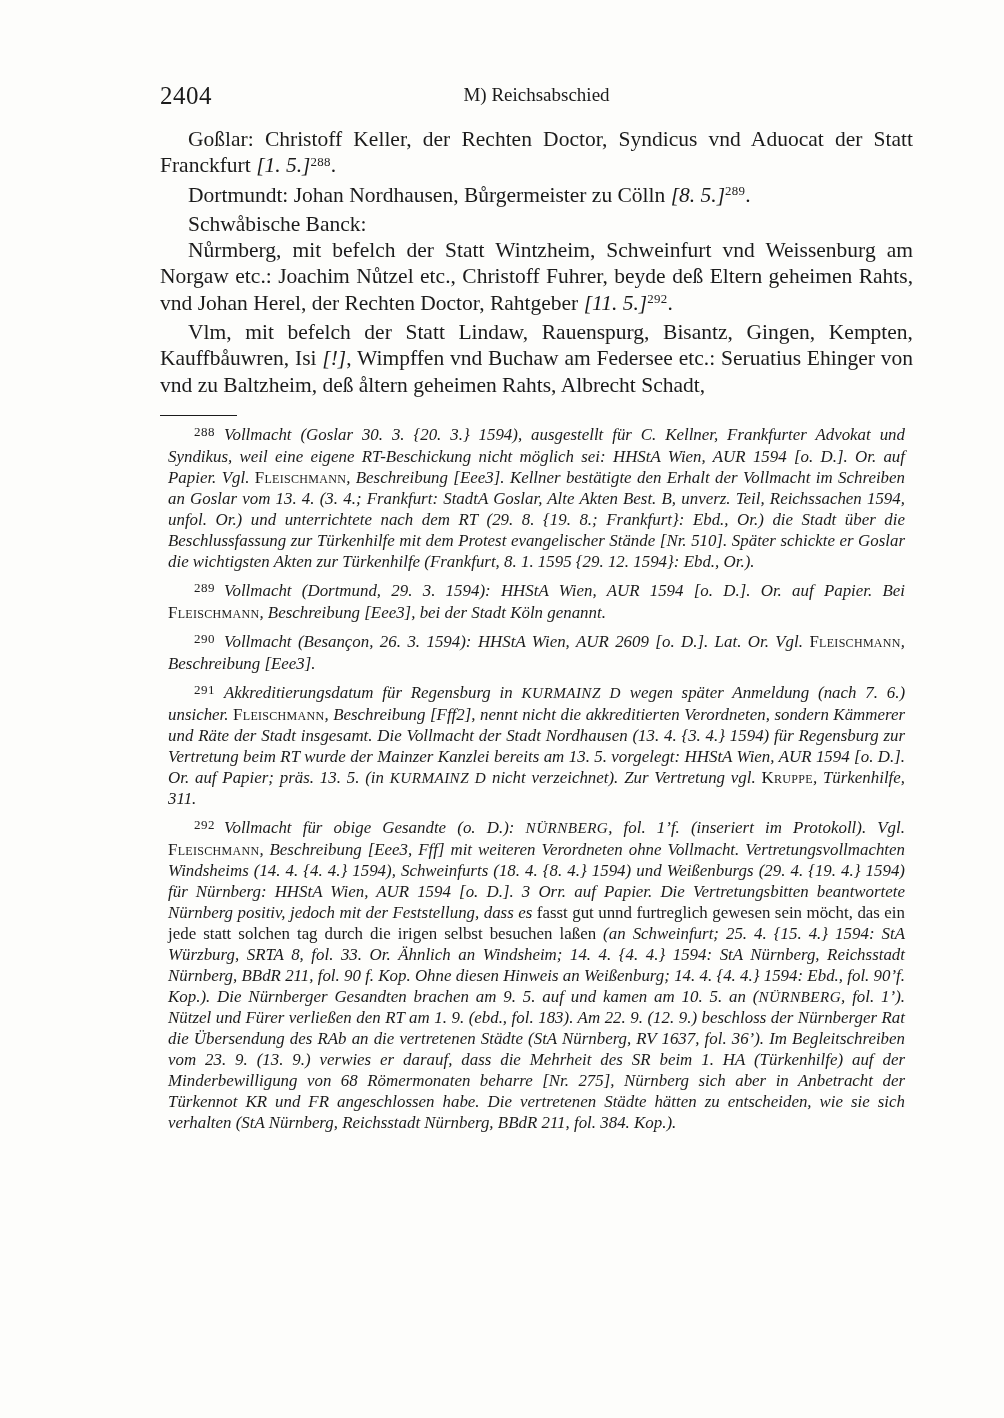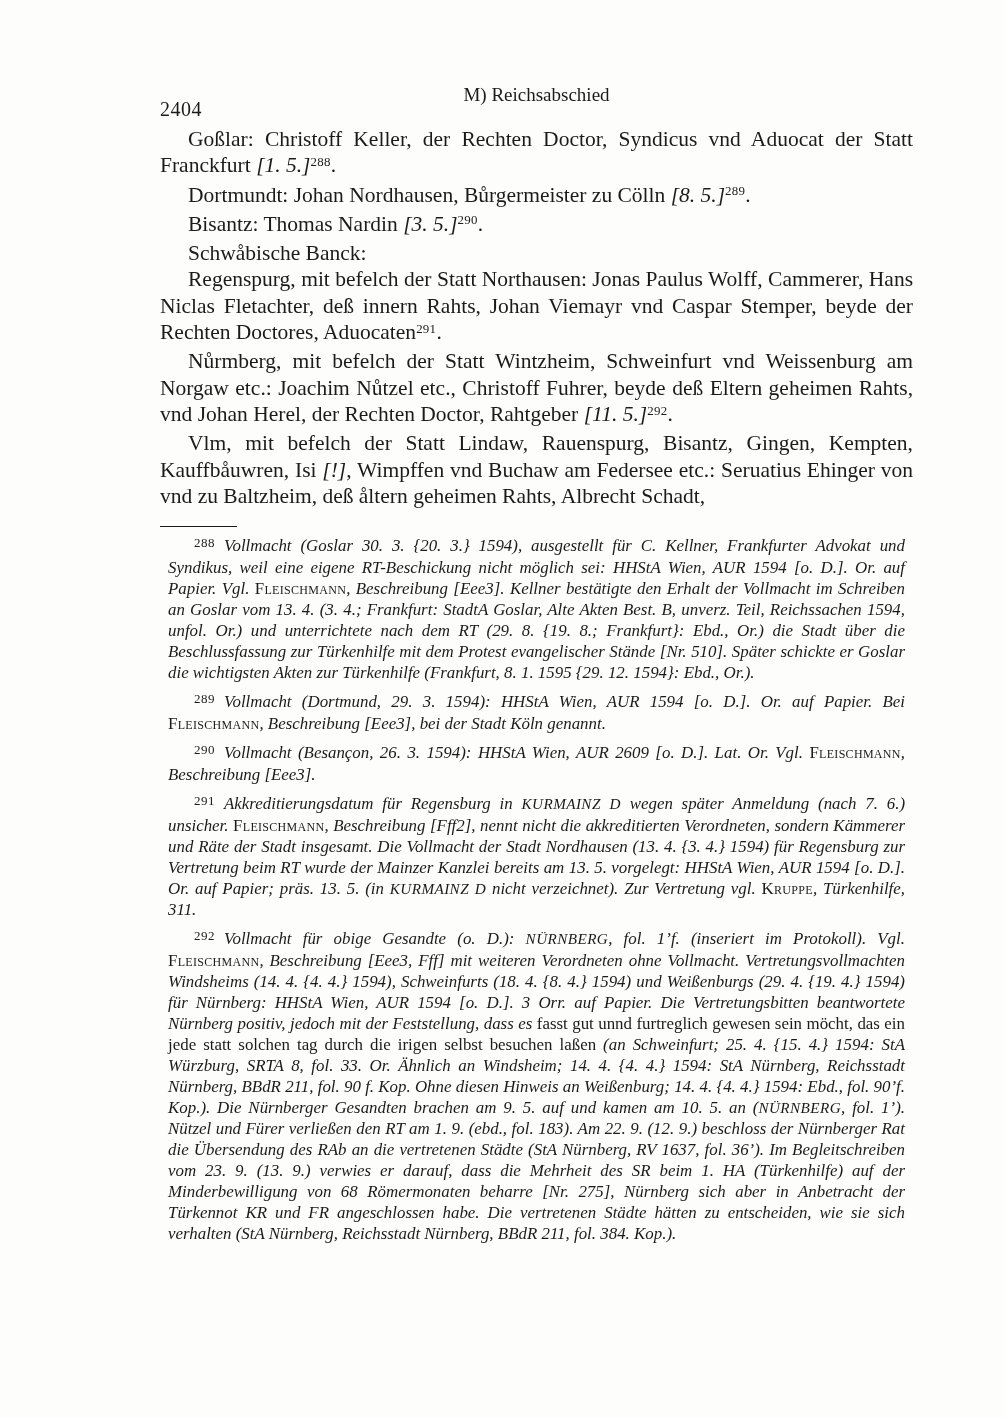--- a/index.html
+++ b/index.html
@@ -15,22 +15,22 @@
     position: absolute;
     left: 160px; top: 82px;
     width: 753px;
   }
   .page-header {
     position: relative;
     height: 28px;
     margin-bottom: 12px;
   }
   .page-number {
-    position: absolute; left: 0; top: 16px;
-    font-size: 20px; letter-spacing: 0.5px;
+    position: absolute; left: 0; top: 0;
+    font-size: 25px; letter-spacing: 0.5px;
   }
   .running-head {
     position: absolute; left: 0; right: 0; top: 2px;
     text-align: center;
     font-size: 19px;
   }
   .body-text { margin-top: 16px; }
   .body-par {
     margin: 0;
     font-size: 21.5px;
@@ -76,23 +76,21 @@
 
 <div class="page-inner">
   <div class="page-header">
     <span class="page-number">2404</span>
     <span class="running-head">M) Reichsabschied</span>
   </div>
 
   <div class="body-text" id="body-text">
       <p class="body-par"><span class="seg-r">Goßlar: Christoff Keller, der Rechten Doctor, Syndicus vnd Aduocat der Statt Franckfurt </span><span class="seg-i">[1. 5.]</span><span class="seg-sup">288</span><span class="seg-r">.</span></p>
       <p class="body-par"><span class="seg-r">Dortmundt: Johan Nordhausen, Bůrgermeister zu Cölln </span><span class="seg-i">[8. 5.]</span><span class="seg-sup">289</span><span class="seg-r">.</span></p>
-      <p class="body-par"><span class="seg-r">Bisantz: Thomas Nardin </span><span class="seg-i">[3. 5.]</span><span class="seg-sup">290</span><span class="seg-r">.</span></p>
       <p class="body-par"><span class="seg-r">Schwåbische Banck:</span></p>
-      <p class="body-par"><span class="seg-r">Regenspurg, mit befelch der Statt Northausen: Jonas Paulus Wolff, Cammerer, Hans Niclas Fletachter, deß innern Rahts, Johan Viemayr vnd Caspar Stemper, beyde der Rechten Doctores, Aduocaten</span><span class="seg-sup">291</span><span class="seg-r">.</span></p>
       <p class="body-par"><span class="seg-r">Nůrmberg, mit befelch der Statt Wintzheim, Schweinfurt vnd Weissenburg am Norgaw etc.: Joachim Nůtzel etc., Christoff Fuhrer, beyde deß Eltern geheimen Rahts, vnd Johan Herel, der Rechten Doctor, Rahtgeber </span><span class="seg-i">[11. 5.]</span><span class="seg-sup">292</span><span class="seg-r">.</span></p>
       <p class="body-par"><span class="seg-r">Vlm, mit befelch der Statt Lindaw, Rauenspurg, Bisantz, Gingen, Kempten, Kauffbåuwren, Isi </span><span class="seg-i">[!]</span><span class="seg-r">, Wimpffen vnd Buchaw am Federsee etc.: Seruatius Ehinger von vnd zu Baltzheim, deß åltern geheimen Rahts, Albrecht Schadt,</span></p>
     </div>
 
   <div class="footnote-rule"></div>
 
   <div class="footnotes" id="footnotes">
       <p class="fn"><span class="fn-marker">288</span><span class="seg-i">Vollmacht (Goslar 30. 3. {20. 3.} 1594), ausgestellt für C. Kellner, Frankfurter Advokat und Syndikus, weil eine eigene RT-Beschickung nicht möglich sei: HHStA Wien, AUR 1594 [o. D.]. Or. auf Papier. Vgl. </span><span class="seg-sc">Fleischmann</span><span class="seg-i">, Beschreibung [Eee3]. Kellner bestätigte den Erhalt der Vollmacht im Schreiben an Goslar vom 13. 4. (3. 4.; Frankfurt: StadtA Goslar, Alte Akten Best. B, unverz. Teil, Reichssachen 1594, unfol. Or.) und unterrichtete nach dem RT (29. 8. {19. 8.; Frankfurt}: Ebd., Or.) die Stadt über die Beschlussfassung zur Türkenhilfe mit dem Protest evangelischer Stände [Nr. 510]. Später schickte er Goslar die wichtigsten Akten zur Türkenhilfe (Frankfurt, 8. 1. 1595 {29. 12. 1594}: Ebd., Or.).</span></p>
       <p class="fn"><span class="fn-marker">289</span><span class="seg-i">Vollmacht (Dortmund, 29. 3. 1594): HHStA Wien, AUR 1594 [o. D.]. Or. auf Papier. Bei </span><span class="seg-sc">Fleischmann</span><span class="seg-i">, Beschreibung [Eee3], bei der Stadt Köln genannt.</span></p>
       <p class="fn"><span class="fn-marker">290</span><span class="seg-i">Vollmacht (Besançon, 26. 3. 1594): HHStA Wien, AUR 2609 [o. D.]. Lat. Or. Vgl. </span><span class="seg-sc">Fleischmann</span><span class="seg-i">, Beschreibung [Eee3].</span></p>

